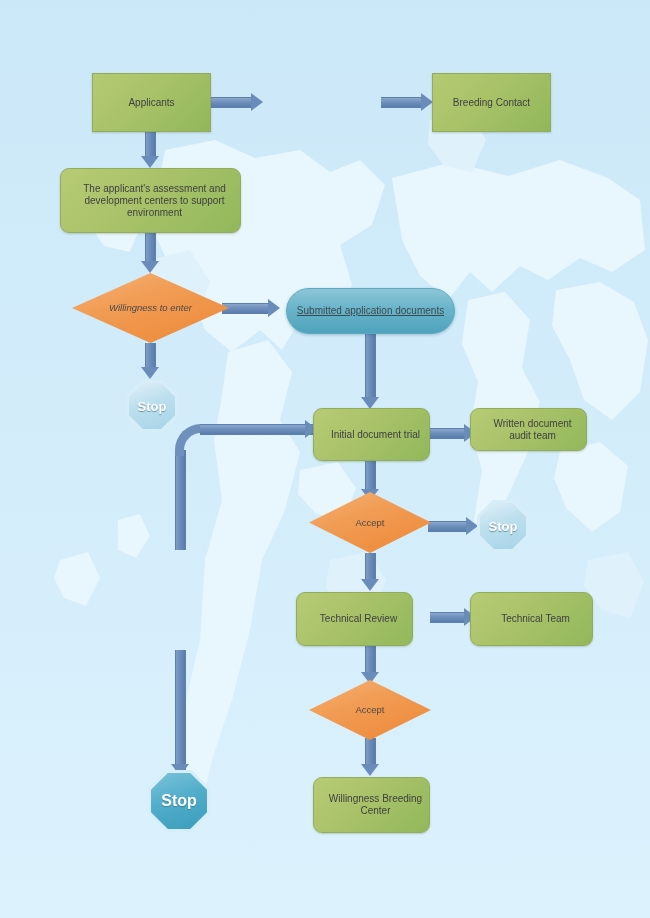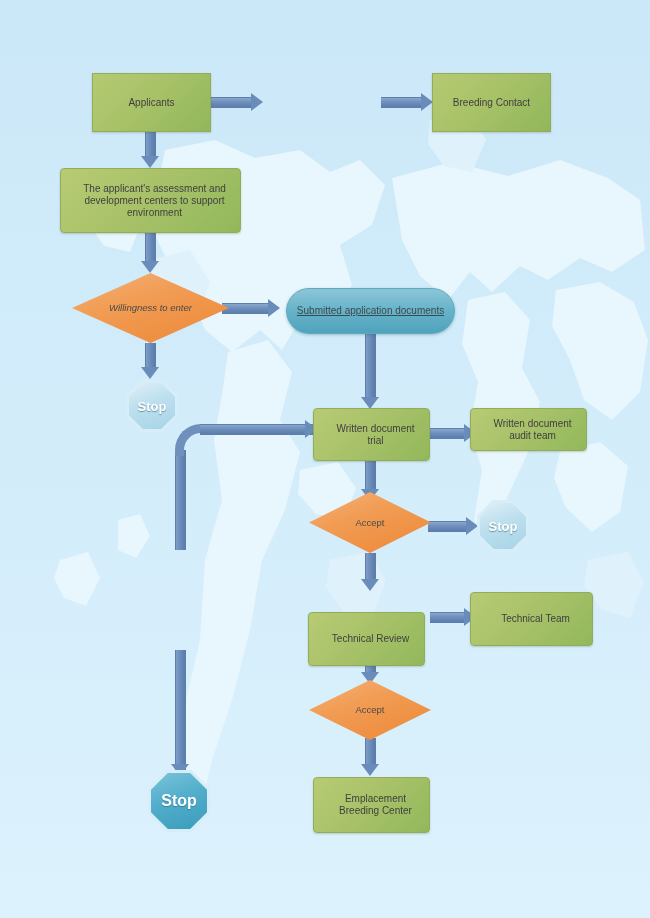--- a/index.html
+++ b/index.html
@@ -35,21 +35,21 @@
   
   .proc-sq{
     background:linear-gradient(135deg,#b5ca72 0%,#a8c268 45%,#91b75a 100%);
     border:1px solid #93ac5c;
     box-shadow:0 1px 2px rgba(70,90,40,.25);
   }
   
   .proc-rd{
     background:linear-gradient(135deg,#b7cb74 0%,#a9c269 45%,#92b85b 100%);
     border:1px solid #93ac5c;
-    border-radius:4px;
+    border-radius:9px;
     box-shadow:0 1px 2px rgba(70,90,40,.25);
     padding-left:8px;
   }
   
   .pill{
     background:linear-gradient(180deg,#8cc6d8 0%,#69b4ca 45%,#4fa3bd 100%);
     border:1px solid #5fa9c0;
     border-radius:24px;
     box-shadow:0 1px 3px rgba(30,80,100,.3);
     color:#3c4a4e;
@@ -265,21 +265,21 @@
   <div class="stop-ring" style="left:126px;top:380px;width:52px;height:52px;"></div>
   <div class="stop stop-sm" style="left:129px;top:383px;width:46px;height:46px;">
     <span>Stop</span>
   </div>
 
   <div class="node pill" style="left:286px;top:288px;width:169px;height:46px;text-decoration:underline;">
     <span>Submitted application documents</span>
   </div>
 
   <div class="node proc-rd" style="left:313px;top:408px;width:117px;height:53px;">
-    <span>Written document trial</span>
+    <span>Initial document trial</span>
   </div>
 
   <div class="node proc-rd" style="left:470px;top:408px;width:117px;height:43px;">
     <span>Written document audit team</span>
   </div>
 
   <div class="diamond" style="left:309px;top:492px;width:122px;height:61px;">
     <svg width="122" height="61" viewBox="0 0 122 61" style="position:absolute;left:0;top:0;">
       <defs>
         <linearGradient id="gOrange2" x1="0" y1="0" x2="0.7" y2="1">
@@ -299,21 +299,21 @@
   <div class="stop stop-sm" style="left:480px;top:503px;width:46px;height:46px;">
     <span>Stop</span>
   </div>
 
 
   <div class="stop-ring" style="left:148px;top:770px;width:62px;height:62px;"></div>
   <div class="stop stop-lg" style="left:151px;top:773px;width:56px;height:56px;">
     <span>Stop</span>
   </div>
 
-  <div class="node proc-rd" style="left:308px;top:592px;width:117px;height:54px;margin-top:20px;">
+  <div class="node proc-rd" style="left:296px;top:592px;width:117px;height:54px;">
     <span>Technical Review</span>
   </div>
 
   <div class="node proc-rd" style="left:470px;top:592px;width:123px;height:54px;">
     <span>Technical Team</span>
   </div>
 
   <div class="diamond" style="left:309px;top:680px;width:122px;height:60px;">
     <svg width="122" height="60" viewBox="0 0 122 60" style="position:absolute;left:0;top:0;">
       <defs>
@@ -324,16 +324,16 @@
         </linearGradient>
       </defs>
       <polygon points="61,0 122,30 61,60 0,30" fill="url(#gOrange4)"></polygon>
     </svg>
     <div class="diamond-label">
       <span>Accept</span>
     </div>
   </div>
 
   <div class="node proc-rd" style="left:313px;top:777px;width:117px;height:56px;">
-    <span>Emplacement Breeding Center</span>
+    <span>Willingness Breeding Center</span>
   </div>
 
 </div>
 
 </body></html>

